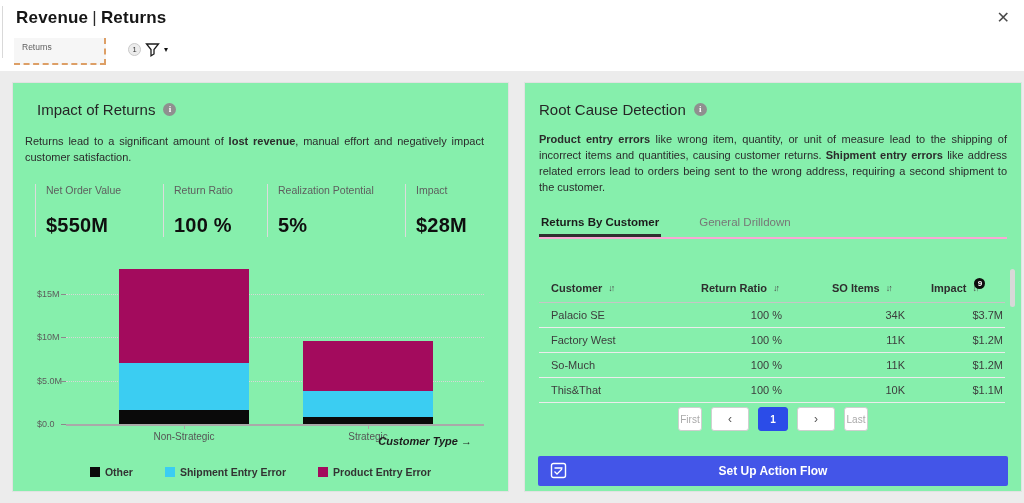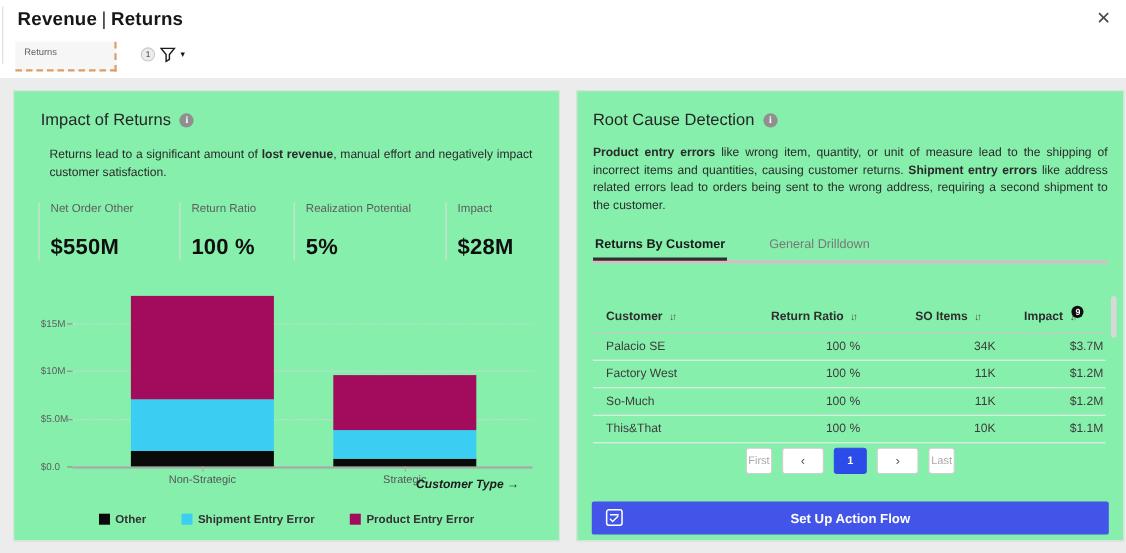--- a/index.html
+++ b/index.html
@@ -25,21 +25,21 @@
   .panel { position:absolute; top:11px; background:#86efac; border:1px solid #e2e2e2; height:410px; }
   .panel.left  { left:12px;  width:497px; }
   .panel.right { left:524px; width:498px; }
 
   .ptitle-row { display:flex; align-items:center; gap:8px; padding:18px 24px 0 24px; }
   .panel.right .ptitle-row { padding:18px 14px 0 14px; }
   .ptitle { font-size:15px; font-weight:500; color:#262626; }
   .info { width:13px; height:13px; border-radius:50%; background:#8f8f8f; color:#fff; font-size:9px; font-weight:700;
           text-align:center; line-height:13px; font-family:"Liberation Serif", serif; cursor:pointer; }
 
-  .desc { font-size:11px; line-height:1.45; color:#2b2b2b; text-align:justify; margin:16px 24px 0 32px; }
+  .desc { font-size:11px; line-height:1.45; color:#2b2b2b; text-align:justify; margin:16px 24px 0 12px; }
   .panel.right .desc { margin:14px 14px 0 14px; }
 
   
   .kpis { display:flex; margin:18px 24px 0 22px; }
   .kpi { border-left:1px solid #dcdcdc; padding-left:10px; }
   .kpi:nth-child(1){ width:128px; } .kpi:nth-child(2){ width:104px; } .kpi:nth-child(3){ width:138px; }
   .kpi-label { font-size:10.5px; color:#5e5e5e; }
   .kpi-value { font-size:20px; font-weight:700; color:#0f0f0f; margin-top:18px; letter-spacing:.2px; }
 
   
@@ -115,21 +115,21 @@
   <div class="band">
 
     <section class="panel left">
       <div class="ptitle-row">
         <span class="ptitle">Impact of Returns</span>
         <span class="info">i</span>
       </div>
       <p class="desc" id="left-desc"><span>Returns lead to a significant amount of </span><b>lost revenue</b><span>, manual effort and negatively impact customer satisfaction.</span></p>
       <div class="kpis" id="kpis">
           <div class="kpi">
-            <div class="kpi-label">Net Order Other</div>
+            <div class="kpi-label">Net Order Value</div>
             <div class="kpi-value">$550M</div>
           </div>
           <div class="kpi">
             <div class="kpi-label">Return Ratio</div>
             <div class="kpi-value">100 %</div>
           </div>
           <div class="kpi">
             <div class="kpi-label">Realization Potential</div>
             <div class="kpi-value">5%</div>
           </div>

